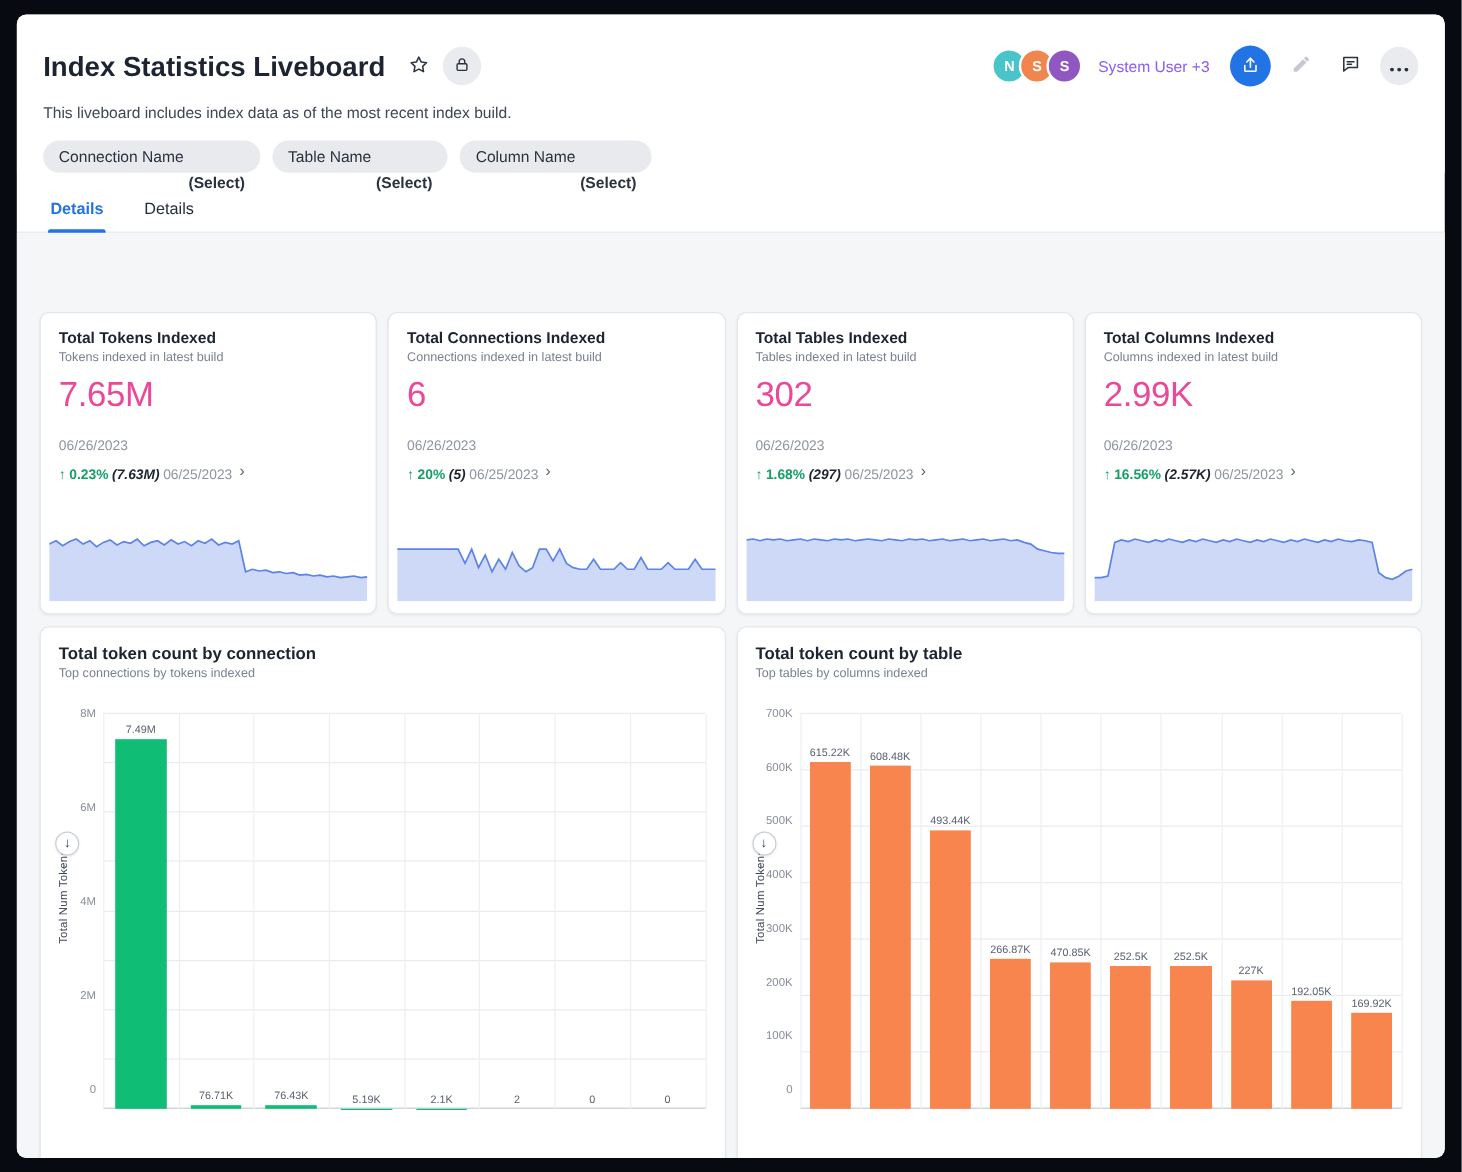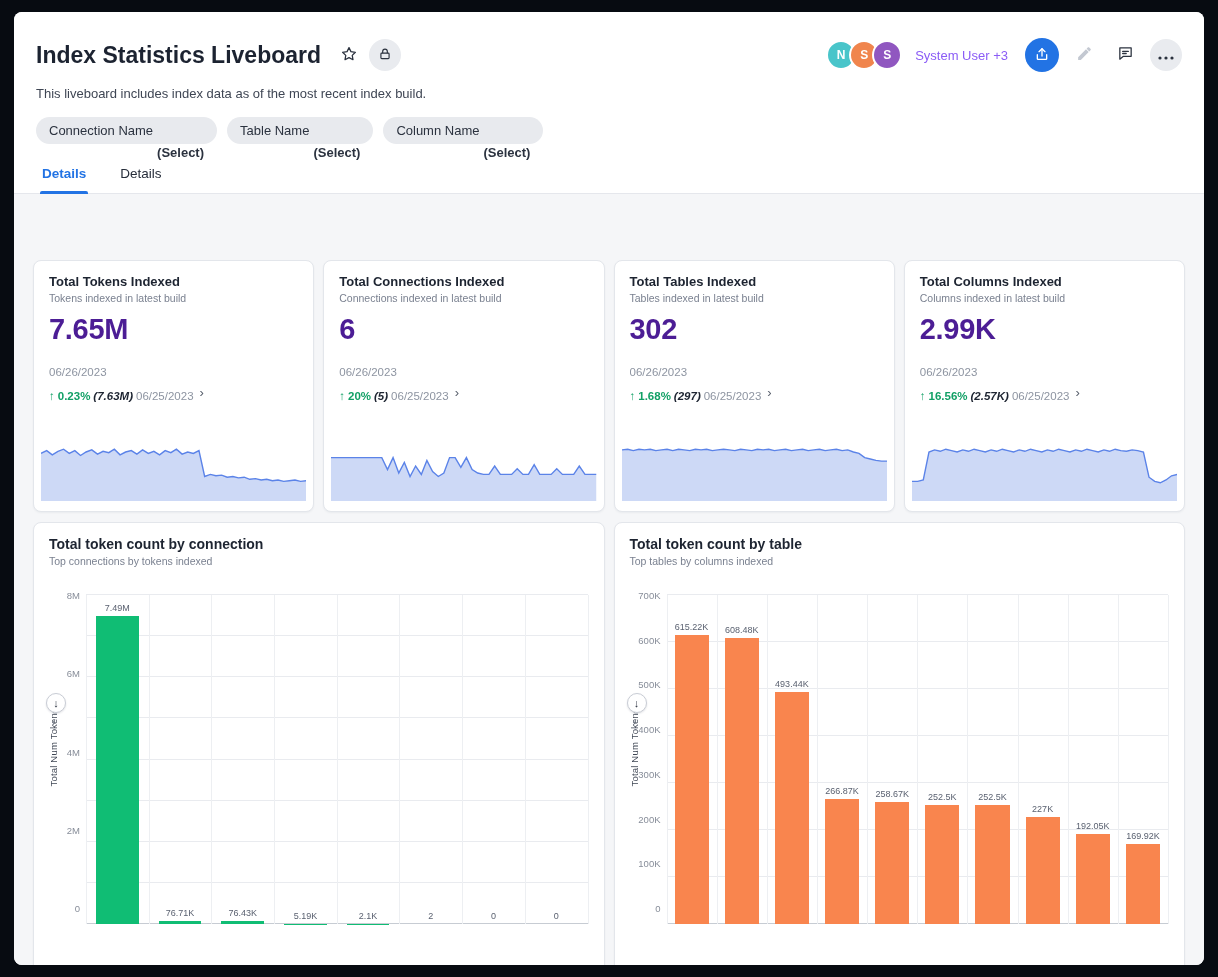--- a/index.html
+++ b/index.html
@@ -50,21 +50,21 @@
   
   .content { flex:1 1 auto; background:#f5f6f8; padding:66px 19px 10px; overflow:hidden; }
   .kpi-row { display:grid; grid-template-columns:repeat(4,1fr); gap:9px; }
   .kpi-card {
     background:#fff; border:1px solid #e3e6eb; border-radius:8px; height:227px;
     padding:13px 15px 10px; display:flex; flex-direction:column;
     box-shadow:0 1px 2px rgba(25,35,55,.05); overflow:hidden;
   }
   .kpi-title { font-size:13px; font-weight:700; color:#1d2431; }
   .kpi-sub { font-size:10.5px; color:#7a8190; margin-top:3px; }
-  .kpi-value { font-size:29px; font-weight:700; color:#4c1d95; margin-top:9px; letter-spacing:-0.3px; }
+  .kpi-value { font-size:29px; font-weight:400; color:#ec4899; margin-top:9px; letter-spacing:-0.3px; }
   .kpi-date { font-size:11.5px; color:#8d94a1; margin-top:20px; }
   .kpi-change { display:flex; align-items:center; font-size:11.5px; margin-top:10px; gap:3px; cursor:pointer; white-space:nowrap; }
   .chg-pct { color:#12a066; font-weight:700; }
   .chg-val { color:#1d2431; font-weight:700;font-style:italic; }
   .chg-date { color:#8d94a1; }
   .chg-chevron { color:#59606d; font-size:13px; margin-left:3px; transform:translateY(-3px); }
   .spark { margin:auto -8px 0; width:calc(100% + 16px); height:70px; display:block; }
   
   .charts-row { display:grid; grid-template-columns:1fr 1fr; gap:9px; margin-top:10px; }
   .chart-panel {
@@ -359,21 +359,21 @@
               <div class="gl-v" style="left: 100%;"></div>
               <div class="bar" style="left: 1.6%; width: 6.8%; height: 87.8886%; background: rgb(249, 133, 78);"></div>
               <div class="bar-label" style="left: 5%; bottom: calc(87.8886% + 3px);">615.22K</div>
               <div class="bar" style="left: 11.6%; width: 6.8%; height: 86.9257%; background: rgb(249, 133, 78);"></div>
               <div class="bar-label" style="left: 15%; bottom: calc(86.9257% + 3px);">608.48K</div>
               <div class="bar" style="left: 21.6%; width: 6.8%; height: 70.4914%; background: rgb(249, 133, 78);"></div>
               <div class="bar-label" style="left: 25%; bottom: calc(70.4914% + 3px);">493.44K</div>
               <div class="bar" style="left: 31.6%; width: 6.8%; height: 38.1243%; background: rgb(249, 133, 78);"></div>
               <div class="bar-label" style="left: 35%; bottom: calc(38.1243% + 3px);">266.87K</div>
               <div class="bar" style="left: 41.6%; width: 6.8%; height: 36.9529%; background: rgb(249, 133, 78);"></div>
-              <div class="bar-label" style="left: 45%; bottom: calc(36.9529% + 3px);">258.67K</div>
+              <div class="bar-label" style="left: 45%; bottom: calc(36.9529% + 3px);">470.85K</div>
               <div class="bar" style="left: 51.6%; width: 6.8%; height: 36.0714%; background: rgb(249, 133, 78);"></div>
               <div class="bar-label" style="left: 55%; bottom: calc(36.0714% + 3px);">252.5K</div>
               <div class="bar" style="left: 61.6%; width: 6.8%; height: 36.0714%; background: rgb(249, 133, 78);"></div>
               <div class="bar-label" style="left: 65%; bottom: calc(36.0714% + 3px);">252.5K</div>
               <div class="bar" style="left: 71.6%; width: 6.8%; height: 32.4286%; background: rgb(249, 133, 78);"></div>
               <div class="bar-label" style="left: 75%; bottom: calc(32.4286% + 3px);">227K</div>
               <div class="bar" style="left: 81.6%; width: 6.8%; height: 27.4357%; background: rgb(249, 133, 78);"></div>
               <div class="bar-label" style="left: 85%; bottom: calc(27.4357% + 3px);">192.05K</div>
               <div class="bar" style="left: 91.6%; width: 6.8%; height: 24.2743%; background: rgb(249, 133, 78);"></div>
               <div class="bar-label" style="left: 95%; bottom: calc(24.2743% + 3px);">169.92K</div>

